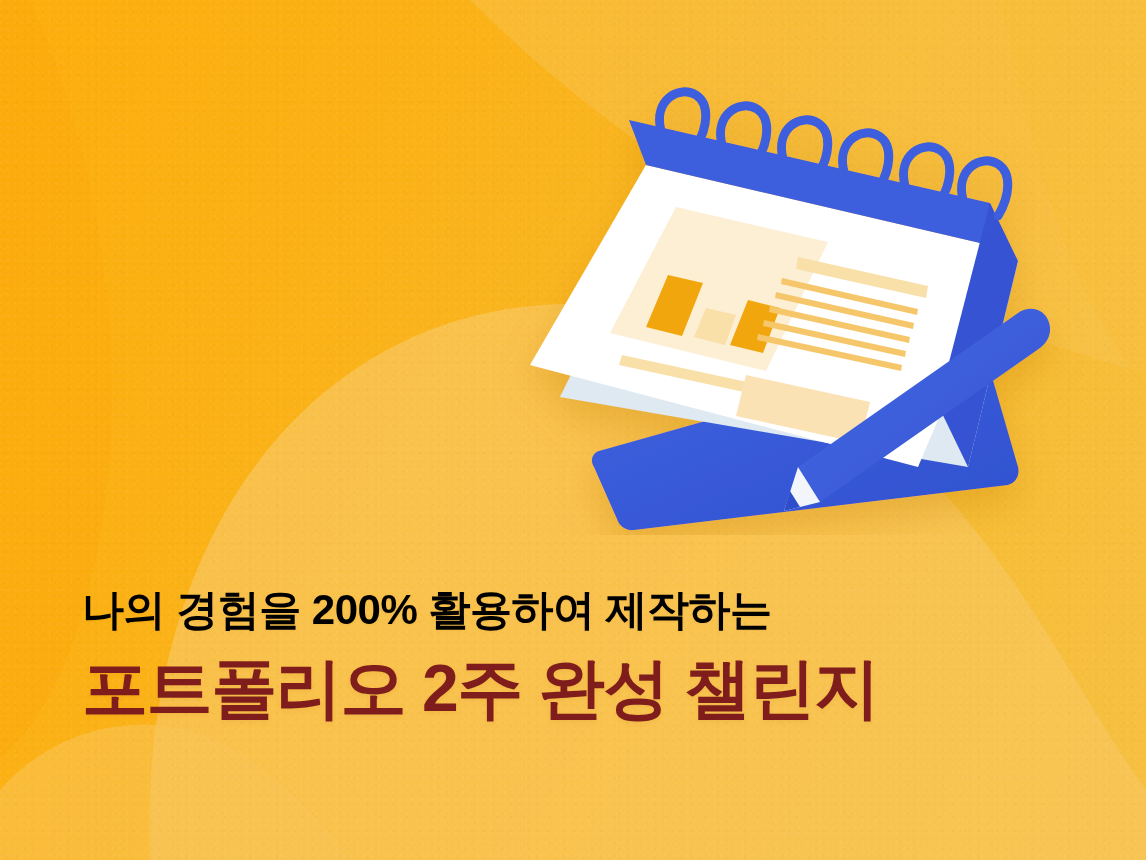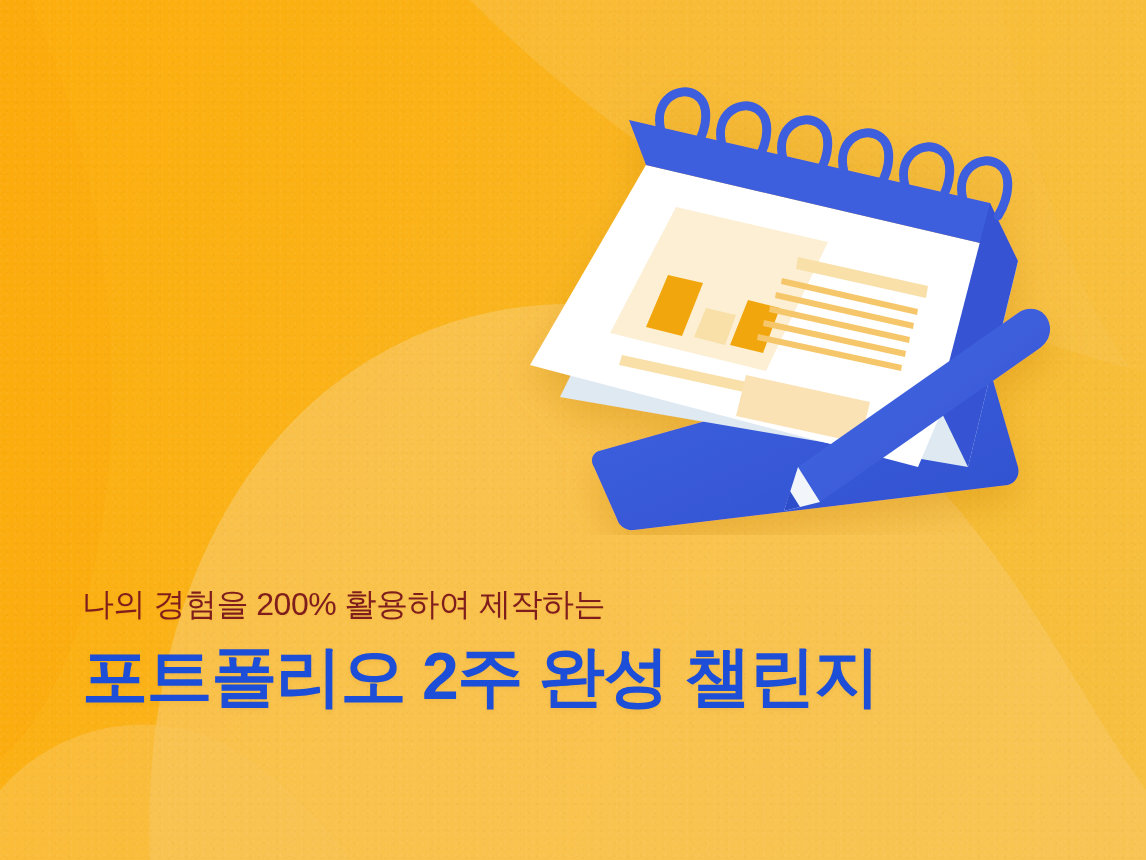--- a/index.html
+++ b/index.html
@@ -65,31 +65,31 @@
   .illus svg { display: block; width: 600px; height: 460px; }
 
   
   .copy {
     position: absolute;
     left: 82px;
     top: 586px;
     width: 1000px;
   }
   .subtitle {
-    color: #7f1d1d;
-    font-size: 32px;
-    font-weight: 400;
+    color: #000000;
+    font-size: 42px;
+    font-weight: 700;
     letter-spacing: -0.5px;
     line-height: 1.16;
     margin: 0 0 16px 0;
     white-space: nowrap;
     text-shadow: 0 1px 2px rgba(180,110,0,.10);
   }
   .headline {
-    color: #1d4ed8;
+    color: #7f1d1d;
     font-size: 66px;
     font-weight: 700;
     letter-spacing: -1.4px;
     line-height: 1.14;
     margin: 0;
     white-space: nowrap;
     text-shadow: 0 2px 4px rgba(180,110,0,.10);
   }
 </style>
 </head>

